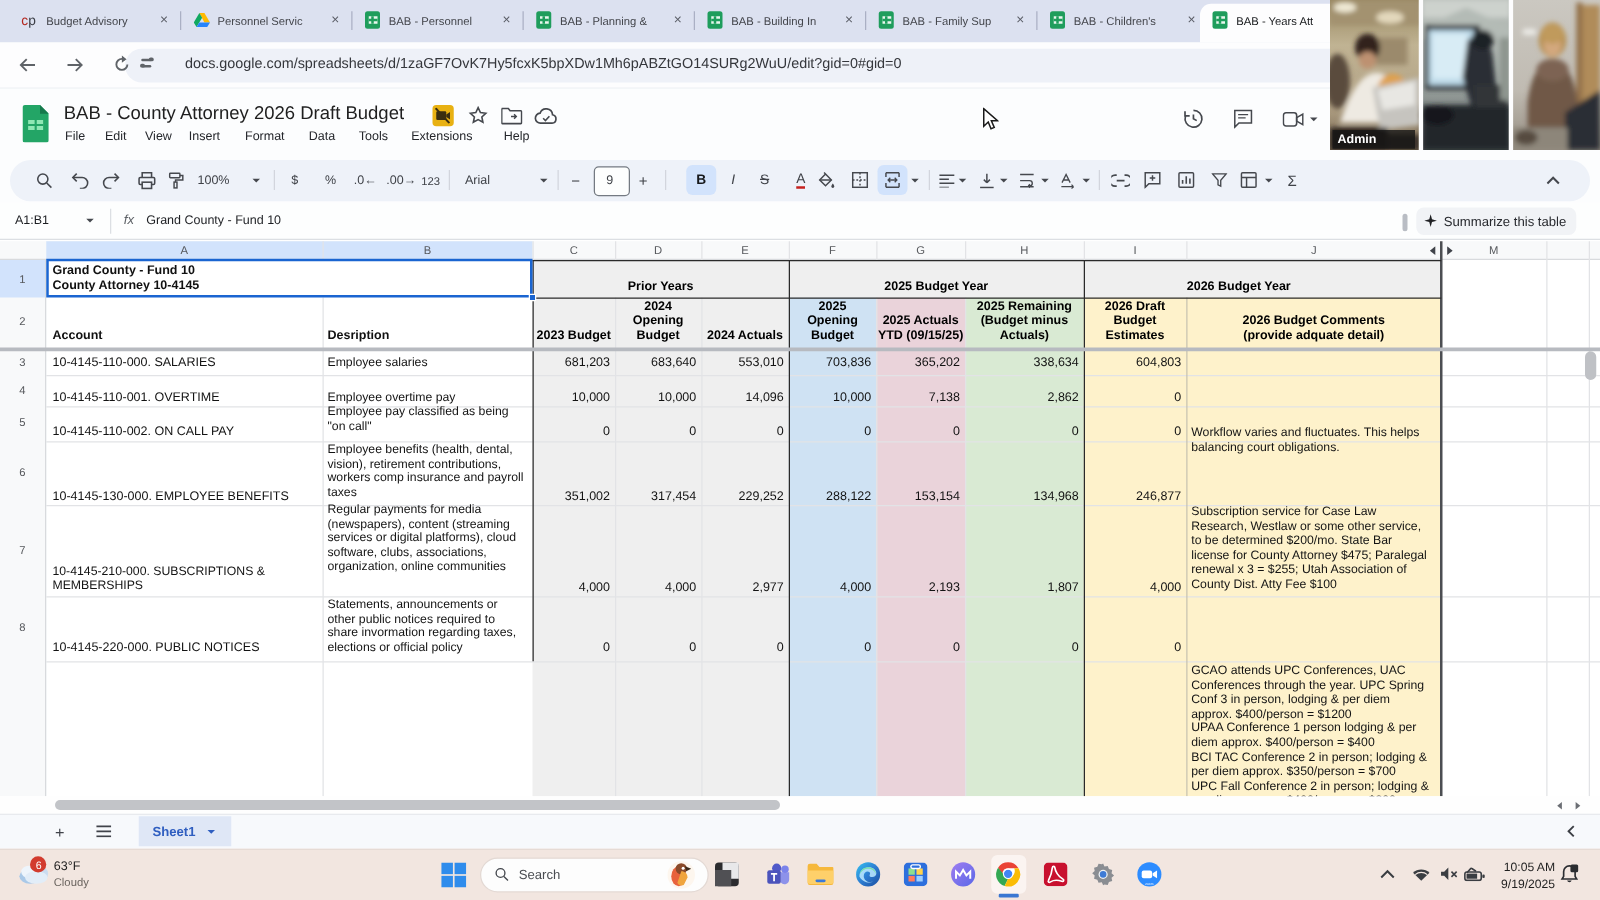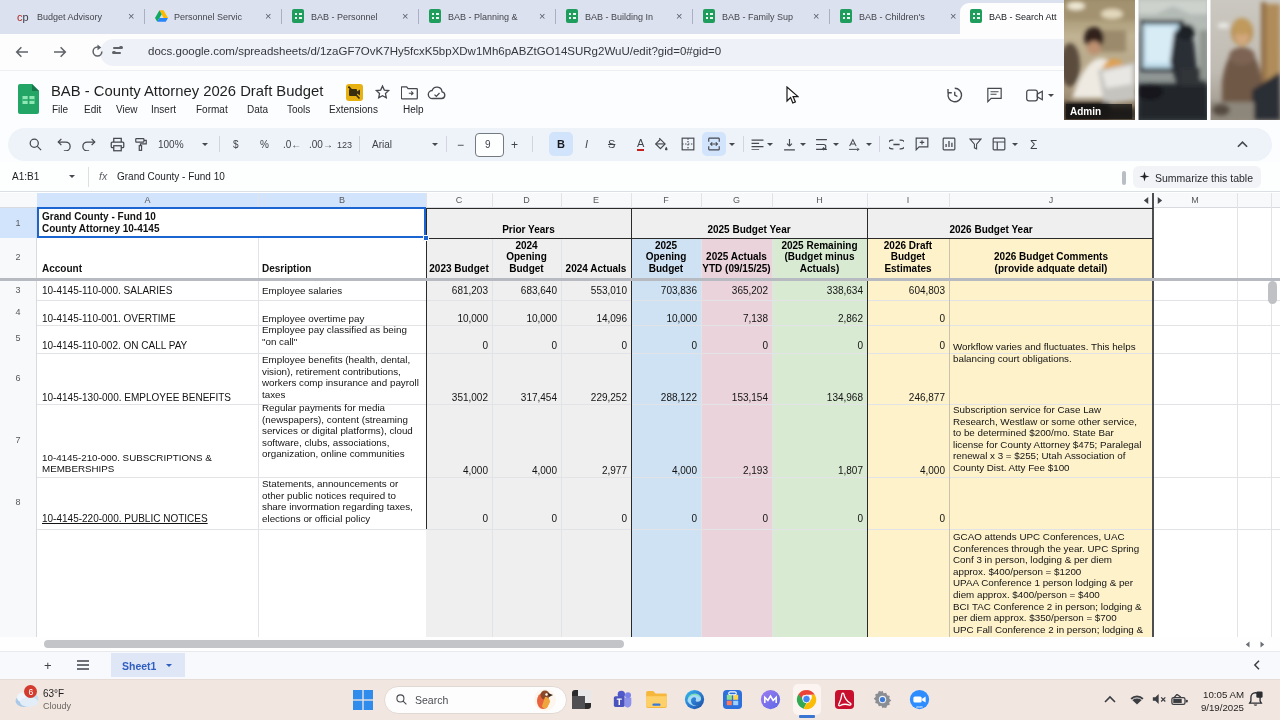--- a/index.html
+++ b/index.html
@@ -65,21 +65,21 @@
 <div class="abs" style="left:842.5px;top:13px;width:7px;height:6px;background:#e9f7ee;"></div>
 <div class="abs" style="left:845.2px;top:13px;width:1.6px;height:6px;background:#1f9d5c;"></div>
 <div class="abs" style="left:842.5px;top:15.4px;width:7px;height:1.4px;background:#1f9d5c;"></div>
 <div class="abs" style="left:950px;top:10px;font-size:11px;color:#5a5d66;">×</div>
 <div class="abs" style="left:966px;top:9px;width:1px;height:15px;background:#aab0c4;"></div>
 <div class="abs" style="left:960px;top:3px;width:126px;height:31px;background:#fdfdfe;border-radius:9px 9px 0 0;"></div>
 <div class="abs" style="left:970px;top:9px;width:12px;height:14px;background:#1f9d5c;border-radius:2px;"></div>
 <div class="abs" style="left:972.5px;top:13px;width:7px;height:6px;background:#e9f7ee;"></div>
 <div class="abs" style="left:975.2px;top:13px;width:1.6px;height:6px;background:#1f9d5c;"></div>
 <div class="abs" style="left:972.5px;top:15.4px;width:7px;height:1.4px;background:#1f9d5c;"></div>
-<div class="tabtxt" style="left:989px;width:78px;color:#17191c;">BAB - Search Att</div>
+<div class="tabtxt" style="left:989px;width:78px;color:#17191c;">BAB - Years Att</div>
 <div class="abs" style="left:0;top:34px;width:1280px;height:37px;background:#fdfdfe;border-bottom:1px solid #edeff4;box-sizing:border-box;"></div>
 <div class="abs" style="left:100px;top:39px;width:1180px;height:27px;background:#eef1f8;border-radius:14px;"></div>
 <svg class="abs" style="left:14px;top:44px;" width="16" height="16" viewBox="0 0 16 16">
     <path d="M14 7.25H4.5l3.4-3.4-1.06-1.06L1.6 8l5.24 5.2 1.06-1.06-3.4-3.4H14z" fill="#5f6368"></path>
   </svg>
 <svg class="abs" style="left:52px;top:44px;" width="16" height="16" viewBox="0 0 16 16">
     <path d="M2 7.25h9.5L8.1 3.85l1.06-1.06L14.4 8l-5.24 5.2-1.06-1.06 3.4-3.4H2z" fill="#5f6368"></path>
   </svg>
 <svg class="abs" style="left:90px;top:44px;" width="15" height="15" viewBox="0 0 16 16">
     <path d="M8 2.5A5.5 5.5 0 1 0 13.5 8h-1.6A3.9 3.9 0 1 1 8 4.1V6.6L12 3.6 8 .4z" fill="#5f6368"></path>
@@ -379,21 +379,21 @@
 <div class="num" style="right:653px;top:513.5px;">0</div>
 <div class="num" style="right:583px;top:513.5px;">0</div>
 <div class="num" style="right:512px;top:513.5px;">0</div>
 <div class="num" style="right:417px;top:513.5px;">0</div>
 <div class="num" style="right:335px;top:513.5px;">0</div>
 <div class="acct" style="left:42px;top:285.5px;">10-4145-110-000. SALARIES</div>
 <div class="acct" style="left:42px;top:314px;">10-4145-110-001. OVERTIME</div>
 <div class="acct" style="left:42px;top:341px;">10-4145-110-002. ON CALL PAY</div>
 <div class="acct" style="left:42px;top:392.5px;">10-4145-130-000. EMPLOYEE BENEFITS</div>
 <div class="wrap" style="left:42px;width:212px;bottom:245px;">10-4145-210-000. SUBSCRIPTIONS &amp;<br>MEMBERSHIPS</div>
-<div class="acct" style="left:42px;top:513.5px;text-decoration:underline;">10-4145-220-000. PUBLIC NOTICES</div>
+<div class="acct" style="left:42px;top:513.5px;">10-4145-220-000. PUBLIC NOTICES</div>
 <div class="wrap" style="left:262px;top:284.5px;">Employee salaries</div>
 <div class="wrap" style="left:262px;top:313px;">Employee overtime pay</div>
 <div class="wrap" style="left:262px;width:160px;top:324px;">Employee pay classified as being<br>"on call"</div>
 <div class="wrap" style="left:262px;width:160px;top:354px;">Employee benefits (health, dental,<br>vision), retirement contributions,<br>workers comp insurance and payroll<br>taxes</div>
 <div class="wrap" style="left:262px;width:160px;top:402px;">Regular payments for media<br>(newspapers), content (streaming<br>services or digital platforms), cloud<br>software, clubs, associations,<br>organization, online communities</div>
 <div class="wrap" style="left:262px;width:160px;top:478px;">Statements, announcements or<br>other public notices required to<br>share invormation regarding taxes,<br>elections or official policy</div>
 <div class="wrap" style="left:953px;width:196px;top:301px;margin-top:40px;">Workflow varies and fluctuates. This helps<br>balancing court obligations.</div>
 <div class="wrap" style="left:953px;width:196px;top:404px;">Subscription service for Case Law<br>Research, Westlaw or some other service,<br>to be determined $200/mo. State Bar<br>license for County Attorney $475; Paralegal<br>renewal x 3 = $255; Utah Association of<br>County Dist. Atty Fee $100</div>
 <div class="wrap" style="left:953px;width:196px;top:531px;">GCAO attends UPC Conferences, UAC<br>Conferences through the year. UPC Spring<br>Conf 3 in person, lodging &amp; per diem<br>approx. $400/person = $1200<br>UPAA Conference 1 person lodging &amp; per<br>diem approx. $400/person = $400<br>BCI TAC Conference 2 in person; lodging &amp;<br>per diem approx. $350/person = $700<br>UPC Fall Conference 2 in person; lodging &amp;<br>per diem approx. $400/person = $800</div>
 <div class="abs" style="left:0;top:637px;width:1280px;height:14px;background:#fefefe;"></div>

